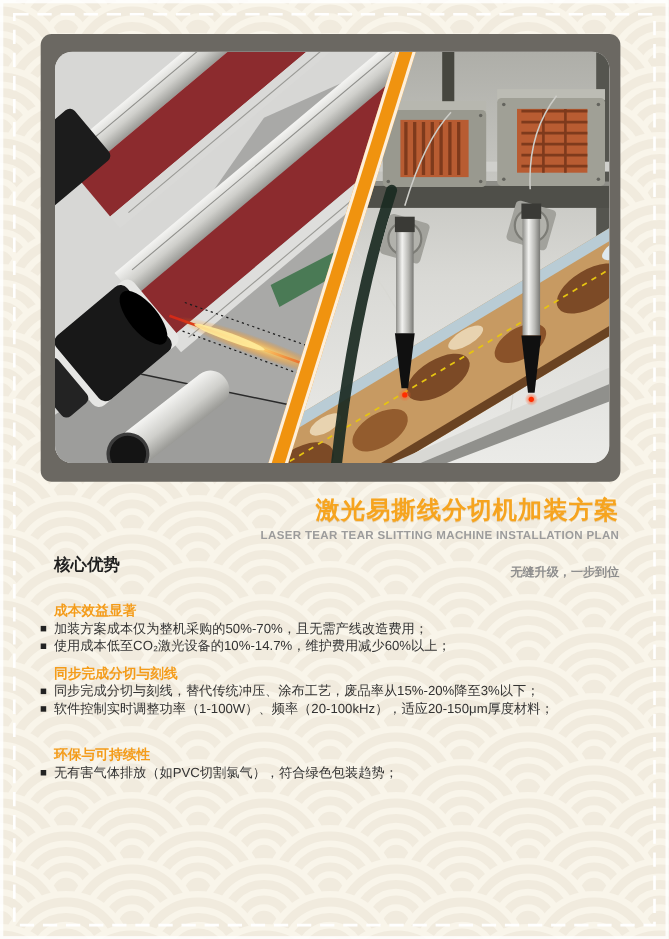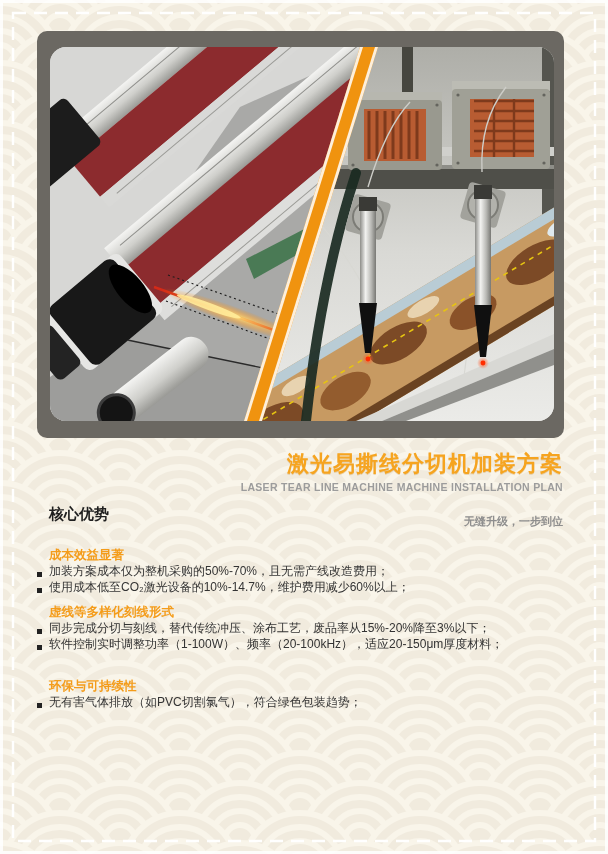--- a/index.html
+++ b/index.html
@@ -41,21 +41,21 @@
   .core-title{
     font-size:15px;font-weight:bold;color:#1f1f1f;
     line-height:18px;margin:0 0 24px 12px;
   }
   .adv{margin:0 0 9px 0;}
   .adv.gap-extra{margin-top:26px;}
   .adv-heading{
     font-size:12.5px;font-weight:bold;color:#f49c1a;
     line-height:16px;margin-left:12px;
   }
-  .bullet-row{display:flex;align-items:center;line-height:16px;}
+  .bullet-row{display:flex;align-items:flex-start;line-height:16px;}
   .bullet-sq{
     flex:0 0 auto;width:5px;height:5px;background:#222;
     margin:6px 7px 0 0;
   }
   .bullet-text{
     font-size:12px;color:#333;white-space:nowrap;letter-spacing:0;
   }
 </style>
 </head>
 <body>
@@ -269,42 +269,42 @@
 
       <polygon points="310,0 328,0 212,374 194,374" fill="#f0930f"></polygon>
       <polygon points="310,0 313,0 197,374 194,374" fill="#ffffff" opacity="0.85"></polygon>
       <polygon points="325,0 328,0 212,374 209,374" fill="#ffffff" opacity="0.85"></polygon>
     </svg>
   </div>
 </div>
 
 <div class="title-block">
   <div class="title-cn">激光易撕线分切机加装方案</div>
-  <div class="title-en">LASER TEAR LINE MACHINE MACHINE INSTALLATION PLAN</div>
+  <div class="title-en">LASER TEAR TEAR SLITTING MACHINE INSTALLATION PLAN</div>
   <div class="tagline">无缝升级，一步到位</div>
 </div>
 
 <div class="content">
   <div class="core-title">核心优势</div>
 
   <div class="adv">
     <div class="adv-heading">成本效益显著</div>
     <div class="bullet-row">
       <span class="bullet-sq"></span>
       <span class="bullet-text">加装方案成本仅为整机采购的50%-70%，且无需产线改造费用；</span>
     </div>
     <div class="bullet-row">
       <span class="bullet-sq"></span>
       <span class="bullet-text">使用成本低至CO₂激光设备的10%-14.7%，维护费用减少60%以上；</span>
     </div>
   </div>
 
 
   <div class="adv">
-    <div class="adv-heading">虚线等多样化刻线形式</div>
+    <div class="adv-heading">同步完成分切与刻线</div>
     <div class="bullet-row">
       <span class="bullet-sq"></span>
       <span class="bullet-text">同步完成分切与刻线，替代传统冲压、涂布工艺，废品率从15%-20%降至3%以下；</span>
     </div>
     <div class="bullet-row">
       <span class="bullet-sq"></span>
       <span class="bullet-text">软件控制实时调整功率（1-100W）、频率（20-100kHz），适应20-150μm厚度材料；</span>
     </div>
   </div>
 

